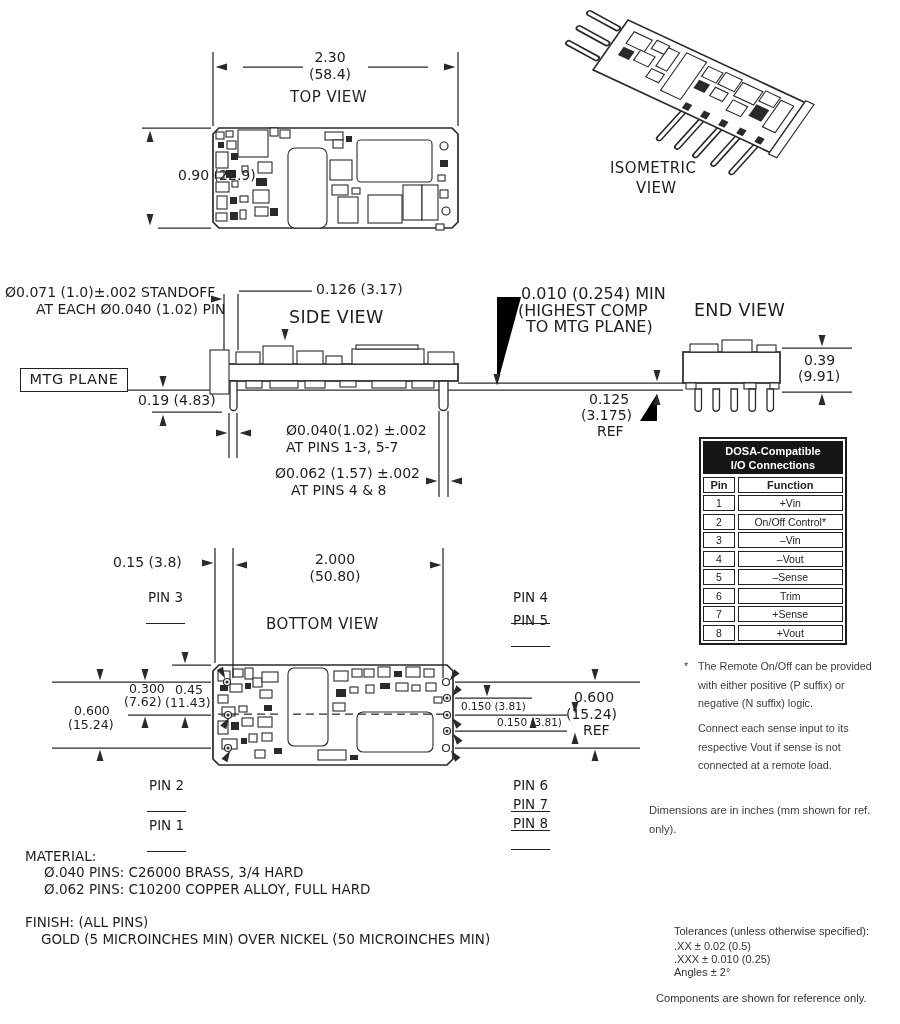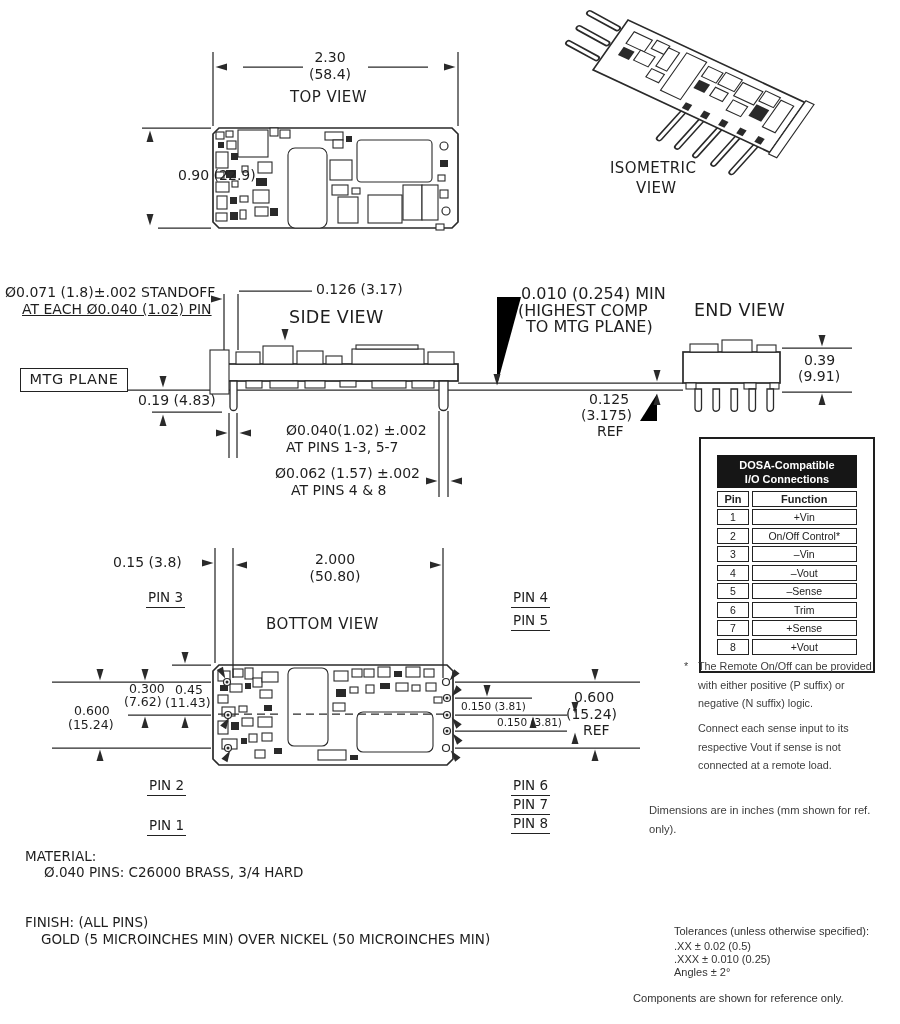--- a/index.html
+++ b/index.html
@@ -7,36 +7,36 @@
         font-family:"DejaVu Sans",sans-serif;color:#1e1e1e;}
   #art{position:absolute;left:0;top:0;}
   .t{position:absolute;white-space:nowrap;color:#1e1e1e;line-height:1.15;}
   .ctr{text-align:center;}
   .vlabel{font-size:15px;letter-spacing:0.4px;}
   .vlabel2{font-size:17.5px;letter-spacing:0.3px;}
   .dimtxt{font-size:14px;}
   .dimsm{font-size:12.5px;}
   .dimxs{font-size:10.5px;}
   .note3{font-size:16px;}
-  .pinlbl{font-size:13.5px;border-bottom:1.6px solid #222;padding:0 2px 1px 2px;}
+  .pinlbl{font-size:13.5px;border-bottom:1.6px solid #222;padding:0 2px 17px 2px;}
   .mtgbox{position:absolute;left:20px;top:368px;width:106px;height:22px;border:1.8px solid #222;
           background:#fff;font-size:14.5px;text-align:center;line-height:21px;letter-spacing:0.5px;}
   
   .board{fill:#fff;stroke:#2a2a2a;stroke-width:1.7;}
   .c{fill:#fff;stroke:#2a2a2a;stroke-width:1.1;}
   .cf{fill:#2a2a2a;stroke:none;}
   .ln{fill:none;stroke:#2a2a2a;stroke-width:1.25;}
   .dash{stroke-dasharray:8 5;}
   .pin{fill:#fff;stroke:#2a2a2a;stroke-width:1.3;}
   .hole{fill:#fff;stroke:#2a2a2a;stroke-width:1.2;}
   .dot{fill:#2a2a2a;}
   .tube{stroke:#2a2a2a;stroke-width:6.5;stroke-linecap:round;fill:none;}
   .tubein{stroke:#fff;stroke-width:3.2;stroke-linecap:round;fill:none;}
   
-  .iotable{position:absolute;left:699px;top:437px;width:140px;border:2px solid #1e1e1e;background:#fff;padding:16px;}
+  .iotable{position:absolute;left:699px;top:437px;width:140px;border:2px solid #1e1e1e;background:#fff;padding:2px;}
   .iotitle{background:#161616;color:#fff;font-family:"Liberation Sans",sans-serif;
            font-size:11px;font-weight:bold;text-align:center;padding:3px 0 2px 0;line-height:14px;}
   .iorow{display:flex;margin-top:2.5px;}
   .iocell{border:1.5px solid #222;font-family:"Liberation Sans",sans-serif;font-size:10.5px;
           text-align:center;height:14px;line-height:14px;background:#fff;color:#222;}
   .iopin{width:30px;margin-right:2.5px;}
   .iofn{flex:1;}
   .iohead{font-weight:bold;font-size:11px;}
   .fnote{position:absolute;font-family:"Liberation Sans",sans-serif;font-size:10.8px;color:#3d3d3d;
          line-height:18.5px;}
@@ -307,22 +307,22 @@
 </svg>
 
 <div class="t dimtxt ctr" style="left:297px;top:49px;width:66px;">2.30</div>
 <div class="t dimtxt ctr" style="left:292px;top:66px;width:76px;">(58.4)</div>
 <div class="t vlabel" style="left:290px;top:89px;">TOP VIEW</div>
 <div class="t dimtxt" style="left:132px;top:167px;margin-left:46px;">0.90 (22.9)</div>
 
 <div class="t vlabel" style="left:610px;top:160px;">ISOMETRIC</div>
 <div class="t vlabel" style="left:636px;top:180px;">VIEW</div>
 
-<div class="t dimtxt" style="left:5px;top:284px;">Ø0.071 (1.8)±.002 STANDOFF</div>
-<div class="t dimtxt" style="left:22px;top:301px;text-decoration:underline;">AT EACH Ø0.040 (1.02) PIN</div>
+<div class="t dimtxt" style="left:5px;top:284px;">Ø0.071 (1.0)±.002 STANDOFF</div>
+<div class="t dimtxt" style="left:36px;top:301px;">AT EACH Ø0.040 (1.02) PIN</div>
 <div class="t dimtxt" style="left:316px;top:281px;">0.126 (3.17)</div>
 <div class="t vlabel2" style="left:289px;top:307px;">SIDE VIEW</div>
 <div class="t note3" style="left:521px;top:285px;">0.010 (0.254) MIN</div>
 <div class="t note3" style="left:518px;top:302px;">(HIGHEST COMP</div>
 <div class="t note3" style="left:526px;top:318px;">TO MTG PLANE)</div>
 <div class="t vlabel2" style="left:694px;top:300px;">END VIEW</div>
 <div class="mtgbox">MTG PLANE</div>
 <div class="t dimtxt" style="left:138px;top:392px;">0.19 (4.83)</div>
 <div class="t dimtxt" style="left:286px;top:422px;">Ø0.040(1.02) ±.002</div>
 <div class="t dimtxt" style="left:286px;top:439px;">AT PINS 1-3, 5-7</div>
@@ -354,20 +354,21 @@
 <div class="t dimtxt" style="left:566px;top:706px;">(15.24)</div>
 <div class="t dimtxt" style="left:583px;top:722px;">REF</div>
 <div class="t pinlbl" style="left:147px;top:778px;">PIN 2</div>
 <div class="t pinlbl" style="left:147px;top:818px;">PIN 1</div>
 <div class="t pinlbl" style="left:511px;top:778px;">PIN 6</div>
 <div class="t pinlbl" style="left:511px;top:797px;">PIN 7</div>
 <div class="t pinlbl" style="left:511px;top:816px;">PIN 8</div>
 
 <div class="t mat" style="left:25px;top:849px;">MATERIAL:</div>
 <div class="t mat" style="left:44px;top:865px;">Ø.040 PINS: C26000 BRASS, 3/4 HARD</div>
+<div class="t mat" style="left:44px;top:882px;">Ø.062 PINS: C10200 COPPER ALLOY, FULL HARD</div>
 <div class="t mat" style="left:25px;top:915px;">FINISH: (ALL PINS)</div>
 <div class="t mat" style="left:41px;top:932px;">GOLD (5 MICROINCHES MIN) OVER NICKEL (50 MICROINCHES MIN)</div>
 
 <div class="iotable">
   <div class="iotitle">
     <div>DOSA-Compatible</div>
     <div>I/O Connections</div>
   </div>
   <div class="iorow">
     <div class="iocell iopin iohead">Pin</div>
@@ -410,15 +411,15 @@
 <div class="fnote" style="left:684px;top:657px;">*</div>
 <div class="fnote" style="left:698px;top:657px;width:182px;">The Remote On/Off can be provided with either positive (P suffix) or negative (N suffix) logic.</div>
 <div class="fnote" style="left:698px;top:719px;width:182px;">Connect each sense input to its respective Vout if sense is not connected at a remote load.</div>
 <div class="fnote" style="left:649px;top:801px;font-size:11.2px;">Dimensions are in inches (mm shown for ref. only).</div>
 
 
 <div class="tol" style="left:674px;top:925px;">Tolerances (unless otherwise specified):</div>
 <div class="tol" style="left:674px;top:940px;">.XX ± 0.02 (0.5)</div>
 <div class="tol" style="left:674px;top:953px;">.XXX ± 0.010 (0.25)</div>
 <div class="tol" style="left:674px;top:966px;">Angles ± 2°</div>
-<div class="tol" style="left:633px;top:992px;font-size:11.2px;">Components are shown for reference only.</div>
+<div class="tol" style="left:656px;top:992px;font-size:11.2px;">Components are shown for reference only.</div>
 
 </div>
 
 </body></html>

